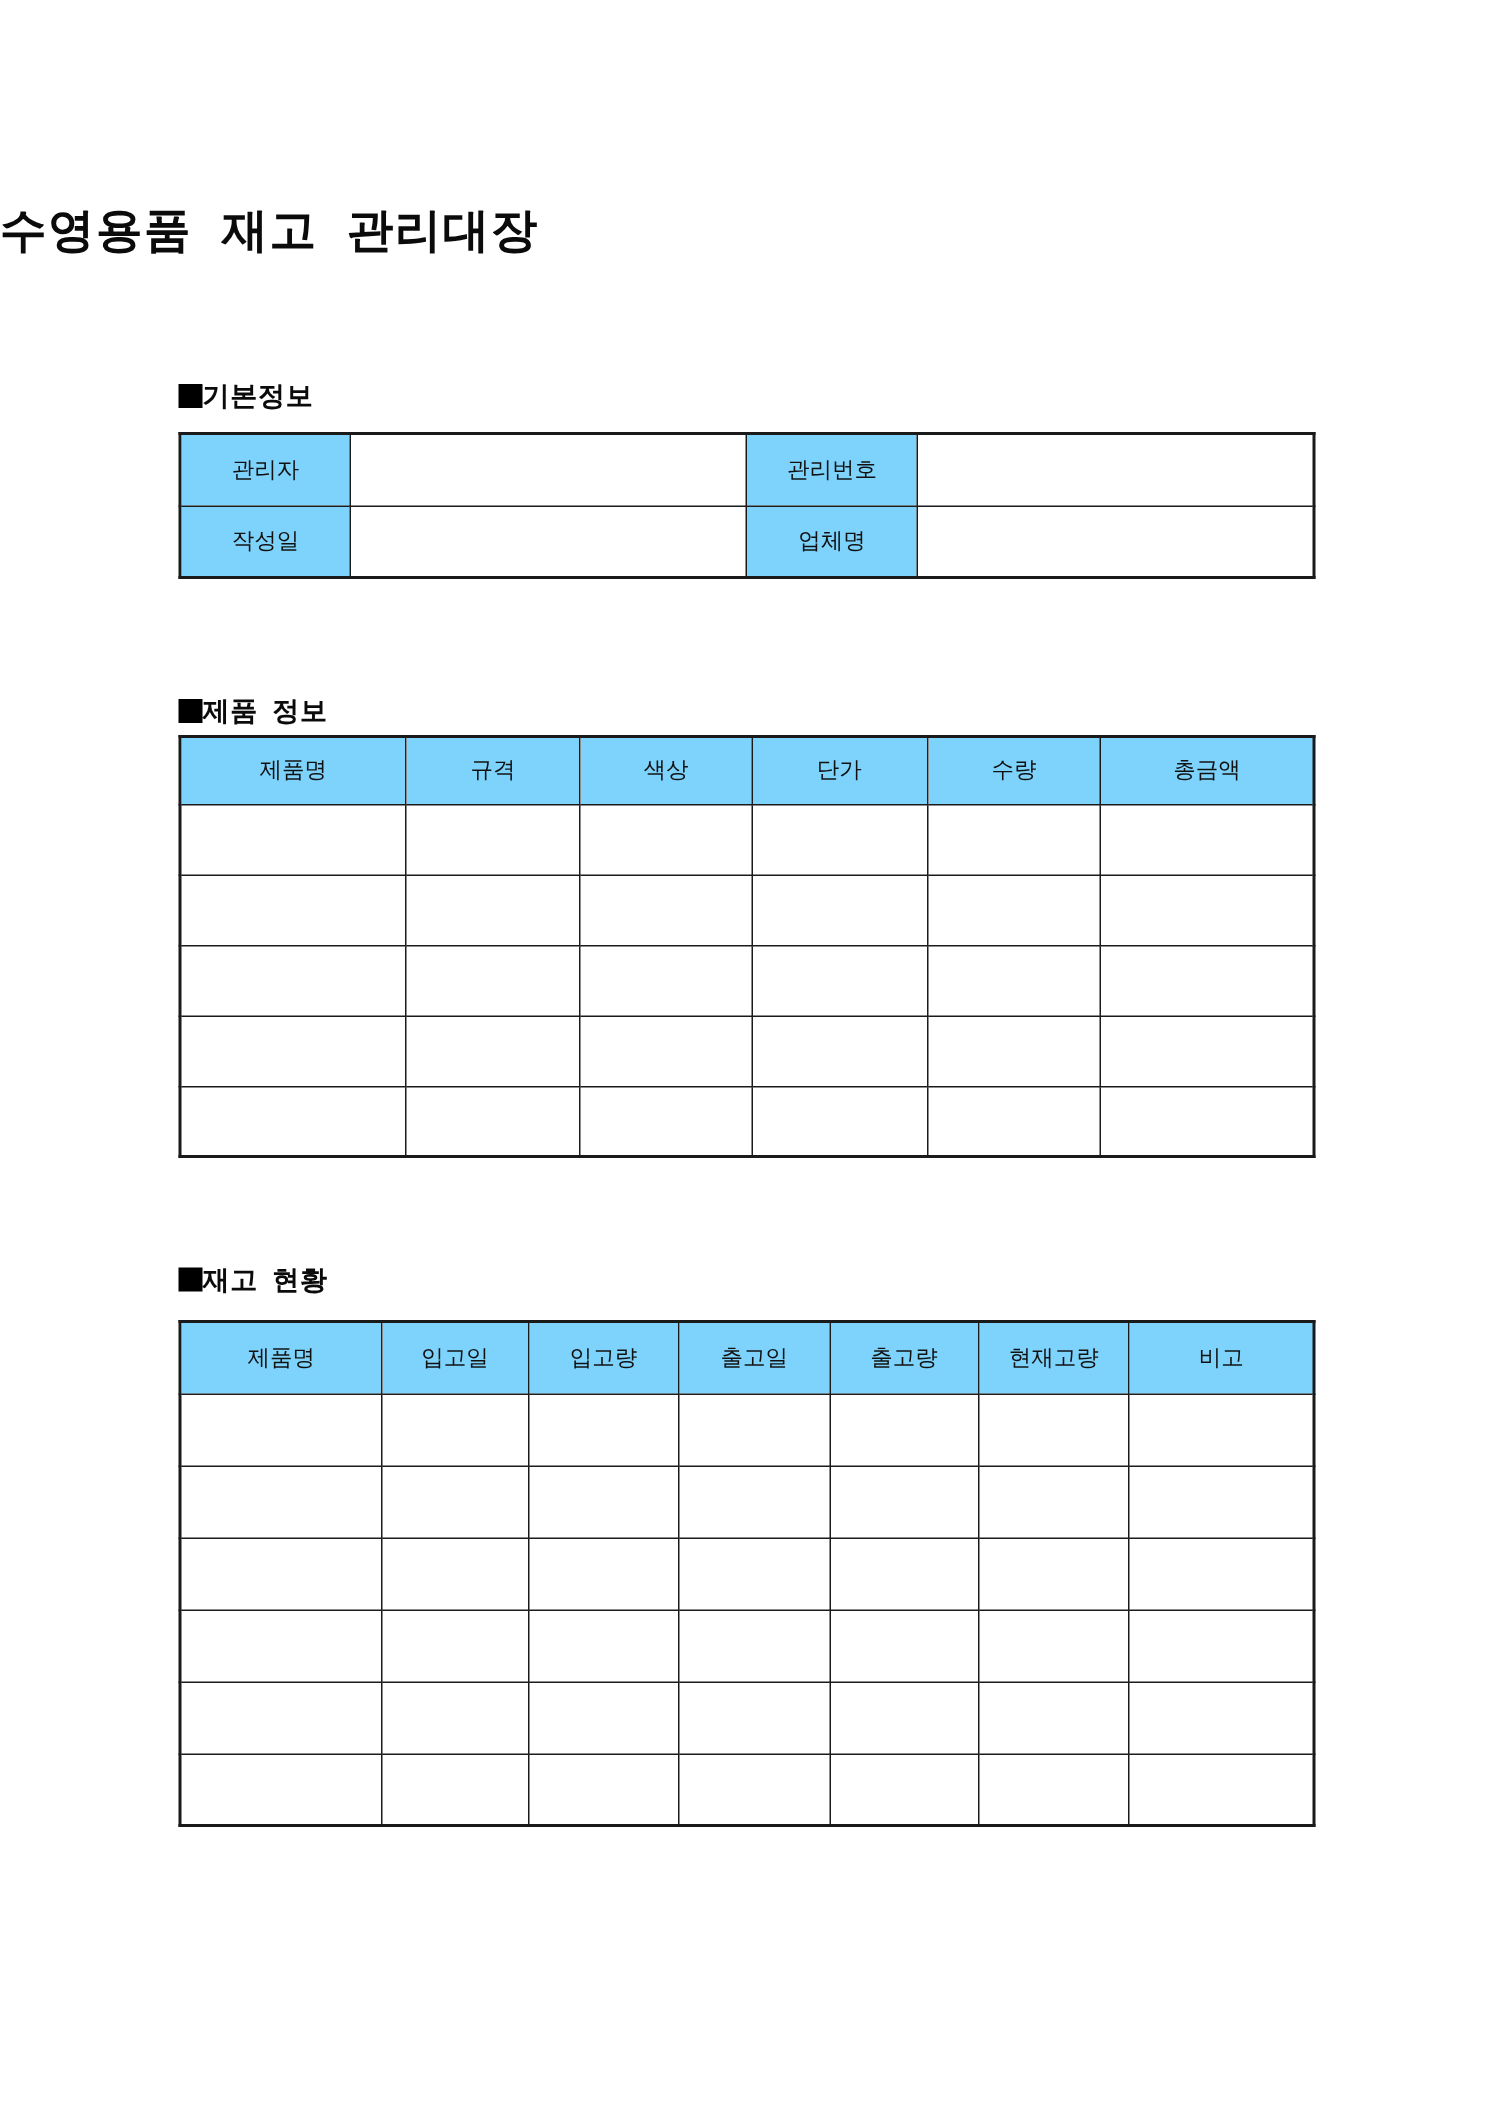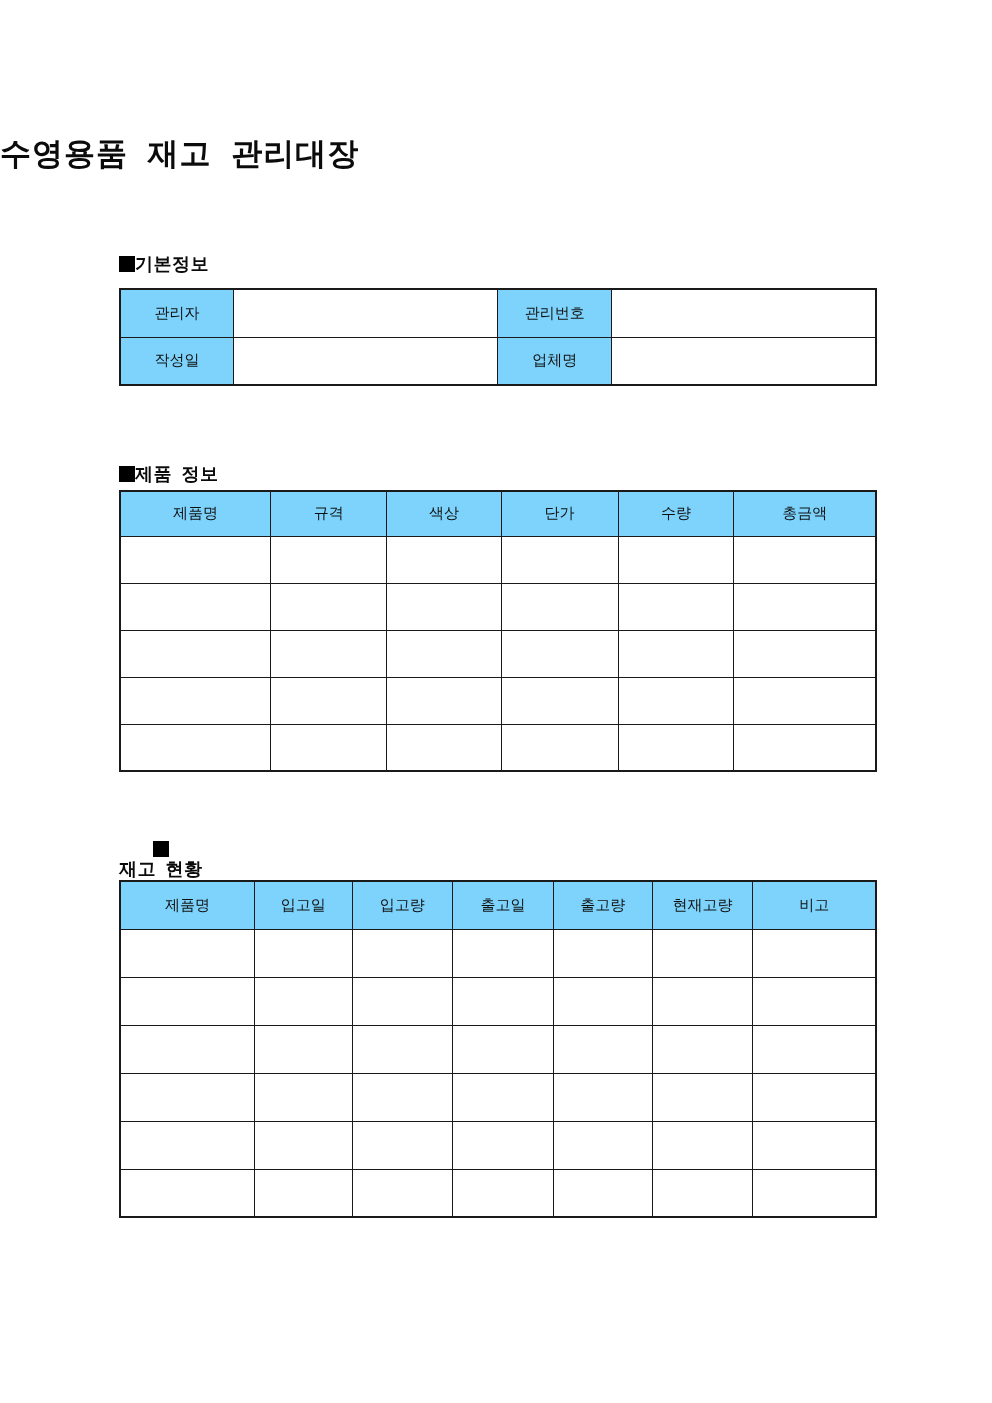--- a/index.html
+++ b/index.html
@@ -70,21 +70,21 @@
   #product-table { top: 490px; }
   #product-table thead tr { height: 45px; }
   #product-table tbody tr { height: 47px; }
 
   #inventory-table { top: 880px; }
   #inventory-table thead tr { height: 48px; }
   #inventory-table tbody tr { height: 48px; }
 
   #sec-basic { top: 252px; }
   #sec-product { top: 462px; }
-  #sec-inventory { top: 841px; flex-direction: column; }
+  #sec-inventory { top: 841px; }
 </style>
 </head>
 <body>
 
 <div class="page">
 
   <h1 class="doc-title">수영용품 재고 관리대장</h1>
 
   <div class="sec-head" id="sec-basic">
     <span class="marker"></span>

